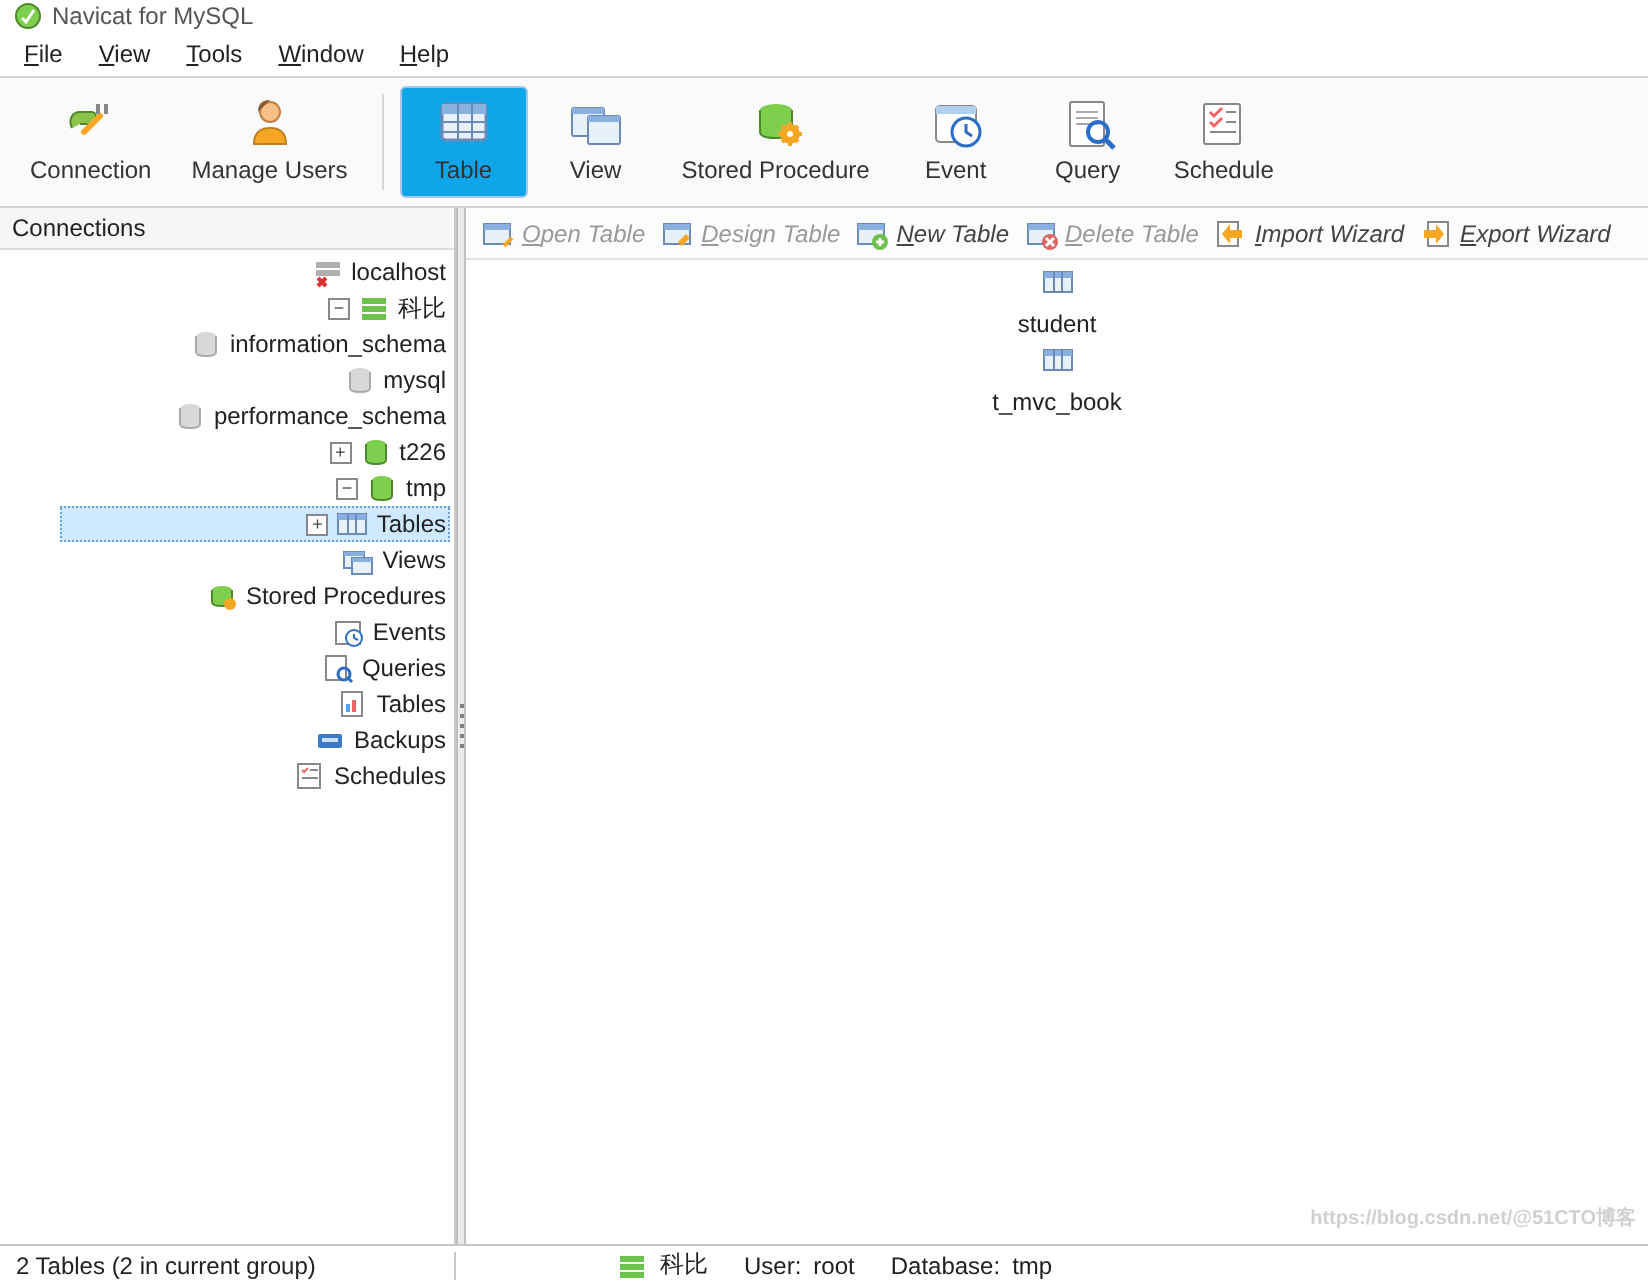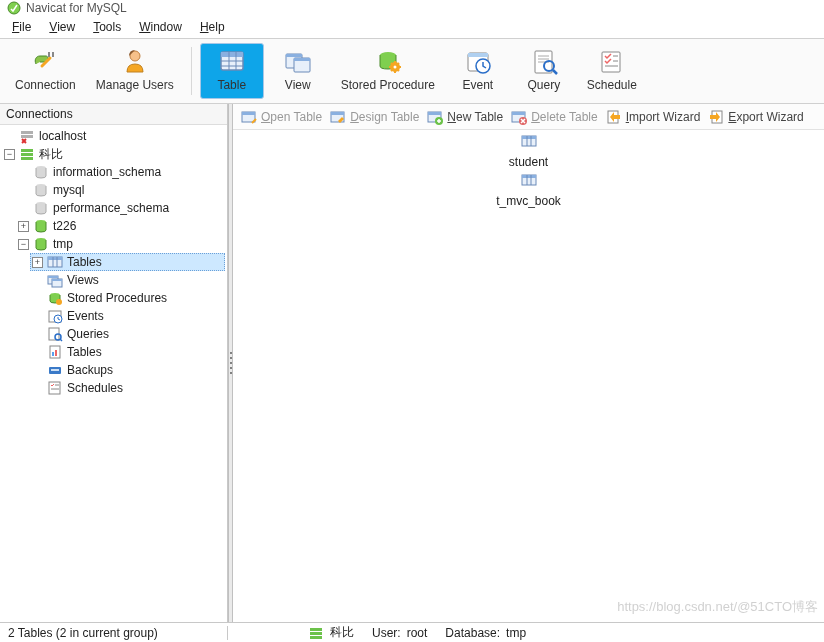--- a/index.html
+++ b/index.html
@@ -77,20 +77,21 @@
 
   
   .obj-toolbar {
     display:flex;
     gap: 8px;
     padding: 3px 8px;
     align-items:center;
     border-bottom: 1px solid #e2e2e2;
     background: #fcfcfc;
     height: 26px;
+    font-style: italic;
   }
   .ob-btn { display:flex; align-items:center; gap:4px; color:#444; }
   .ob-btn.disabled { color:#999; }
   .ob-btn u { text-decoration: underline; }
   .ob-ico { width:16px; height:16px; display:inline-flex; }
   .ob-ico svg { width:16px; height:16px; }
 
   
   .workspace { flex:1; display:flex; min-height:0; }
   .left-panel {
@@ -113,20 +114,21 @@
   .tree ul ul ul { padding-left: 14px; }
 
   .tree li {
     display:block;
   }
   .tree-row {
     display:flex; align-items:center; gap:4px;
     padding: 1px 2px;
     line-height: 16px;
     white-space: nowrap;
+    justify-content: flex-end;
   }
   .tree-row.selected { background:#cde8ff; border:1px dotted #6aa0d8; padding:0 1px; }
   .expander {
     width:11px; height:11px;
     border:1px solid #888;
     background:#fff;
     display:flex; align-items:center; justify-content:center;
     font-size:9px; line-height:9px; color:#444;
   }
   .expander.empty { border-color:transparent; background:transparent; }
@@ -172,22 +174,23 @@
     display:flex; align-items:center; gap:6px;
     white-space: nowrap;
   }
   .status-cell.right { margin-left: 0; }
 
   .watermark {
     position:absolute;
     right: 6px;
     bottom: 26px;
     color: rgba(120,120,120,0.35);
-    font-size: 13px;
+    font-size: 10px;
     pointer-events:none;
+    font-weight:bold;
   }
 </style>
 </head>
 <body>
 
 <div class="titlebar">
   <span class="node-ico">
     <svg viewBox="0 0 16 16">
         <circle cx="8" cy="8" r="6" fill="#7fcf4f" stroke="#4a8a2b" stroke-width="1"></circle>
         <path d="M5 9 L7 11 L11 5" stroke="#fff" stroke-width="1.5" fill="none"></path>

